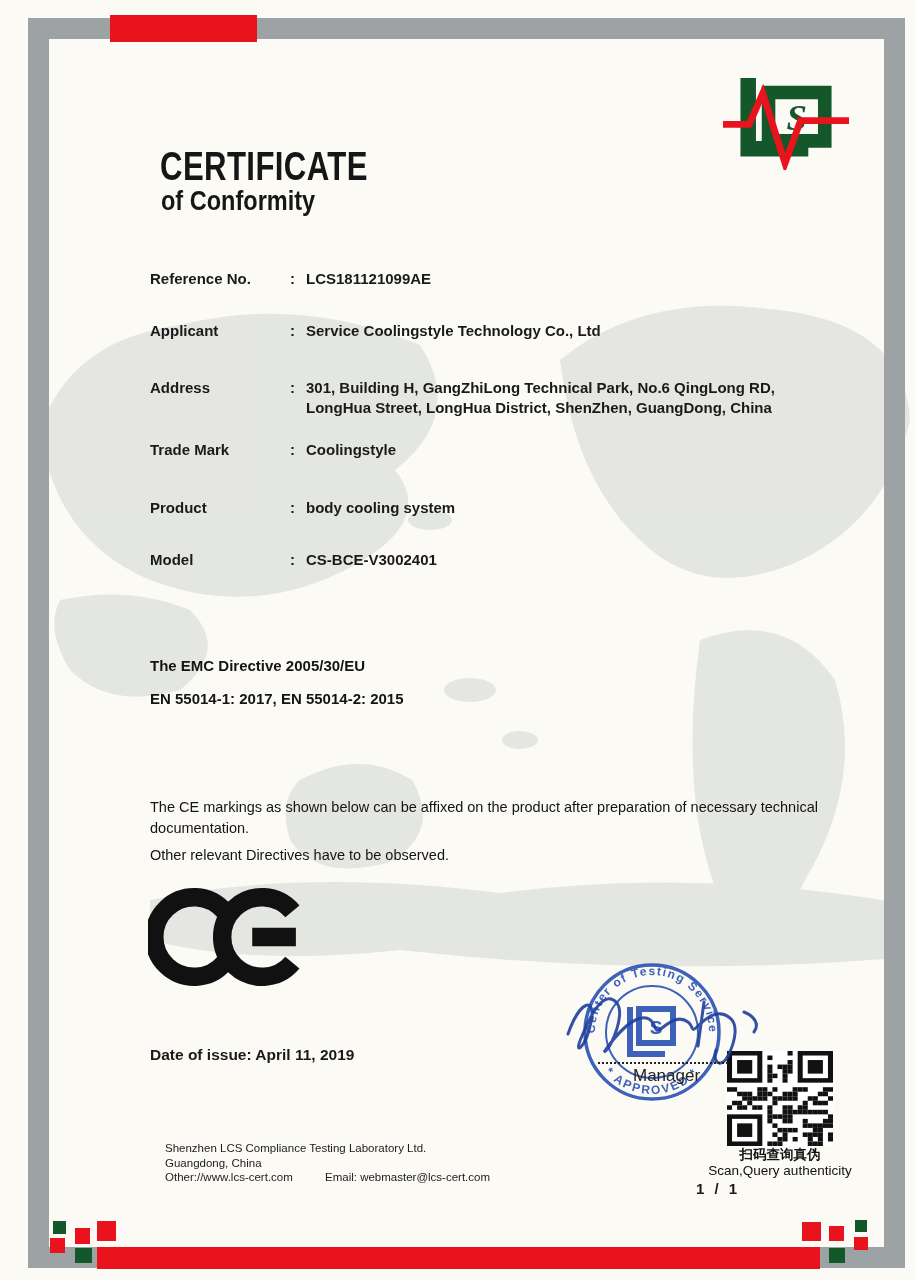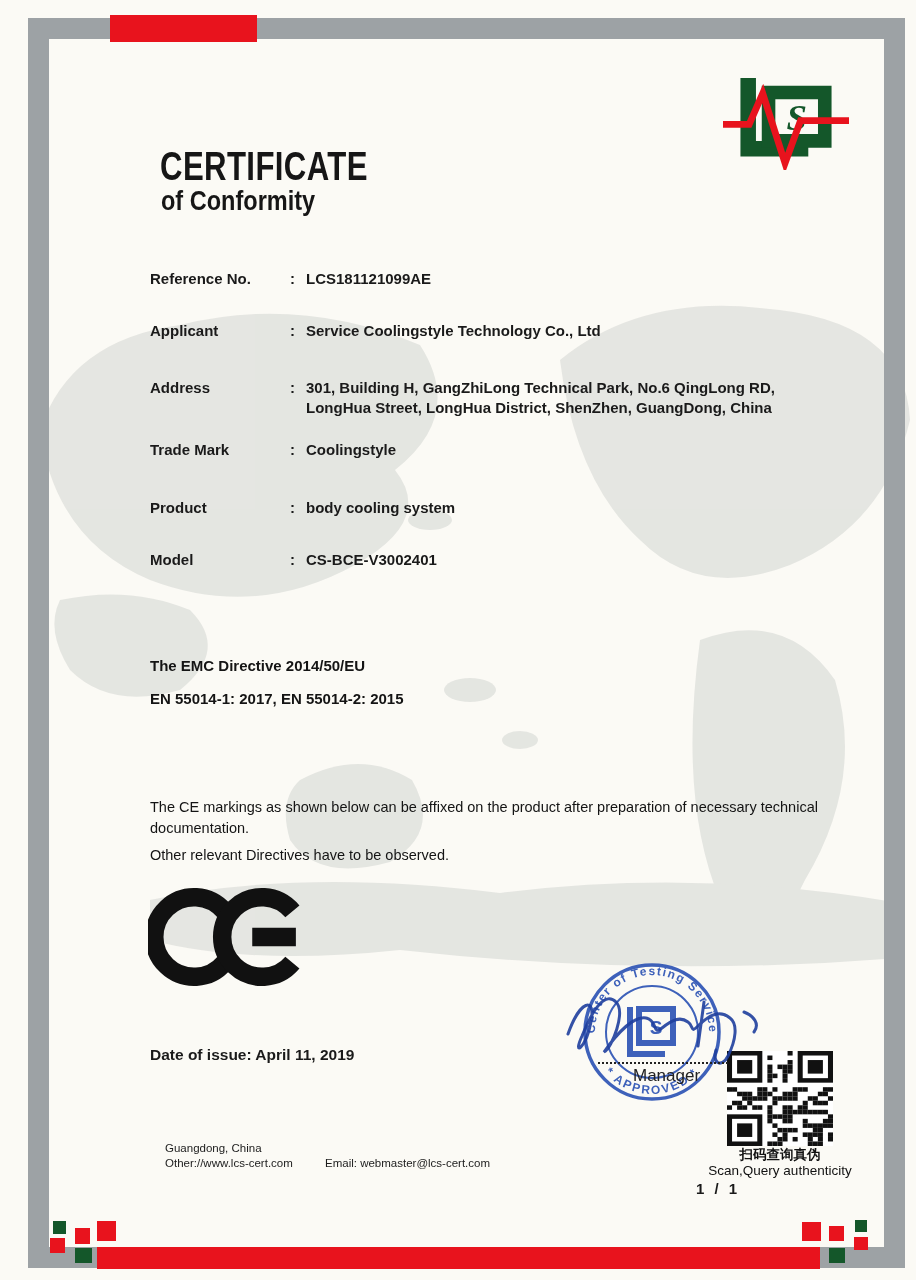--- a/index.html
+++ b/index.html
@@ -126,21 +126,21 @@
     <span class="flabel">Product</span>
     <span class="fcolon">:</span>
     <span class="fvalue">body cooling system</span>
   </div>
   <div class="field-row" style="top:550px;">
     <span class="flabel">Model</span>
     <span class="fcolon">:</span>
     <span class="fvalue">CS-BCE-V3002401</span>
   </div>
 
-  <div class="para bold-line" style="top:655px;">The EMC Directive 2014/50/EU</div>
+  <div class="para bold-line" style="top:655px;">The EMC Directive 2005/30/EU</div>
   <div class="para bold-line" style="top:688px;">EN 55014-1: 2017, EN 55014-2: 2015</div>
   <div class="para" style="top:797px;">The CE markings as shown below can be affixed on the product after preparation of necessary technical documentation.</div>
   <div class="para" style="top:845px;">Other relevant Directives have to be observed.</div>
 
   <svg class="ce-mark" width="160" height="102" viewBox="0 0 330 210">
     <g stroke="#111" stroke-width="38" fill="none">
       <path d="M157.8 52.3 A82 82 0 1 0 157.8 157.7"></path>
       <path d="M297.8 52.3 A82 82 0 1 0 297.8 157.7"></path>
       <path d="M215 105 H305"></path>
     </g>
@@ -312,20 +312,21 @@
         <rect x="85" y="100" width="5" height="5" fill="#111"></rect>
         <rect x="90" y="100" width="5" height="5" fill="#111"></rect>
       </g>
   </svg>
   <div class="qr-caption cap-zh">扫码查询真伪</div>
   <div class="qr-caption cap-en">Scan,Query authenticity</div>
 
   <div class="page-no">1 / 1</div>
 
   <div class="footer">
+    <div>Shenzhen LCS Compliance Testing Laboratory Ltd.</div>
     <div>Guangdong, China</div>
     <div class="footer-row">
       <span class="col1">Other://www.lcs-cert.com</span>
       <span>Email: webmaster@lcs-cert.com</span>
     </div>
   </div>
 
 </div>
 
 </body></html>

